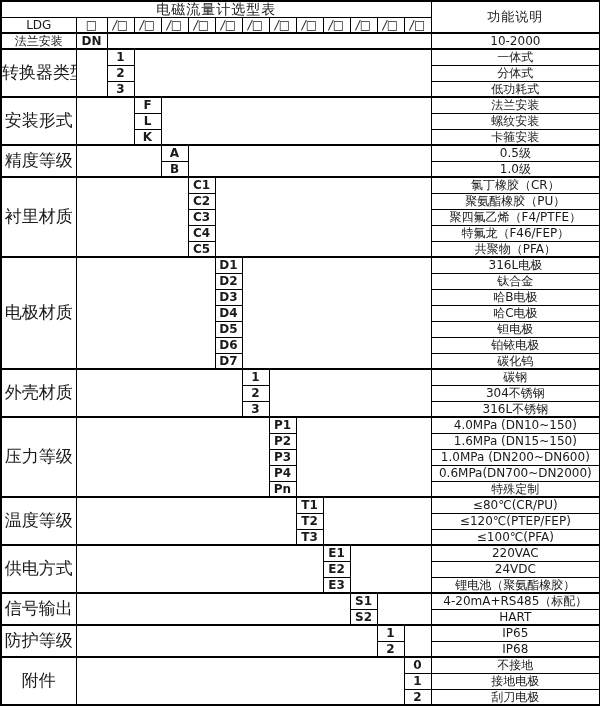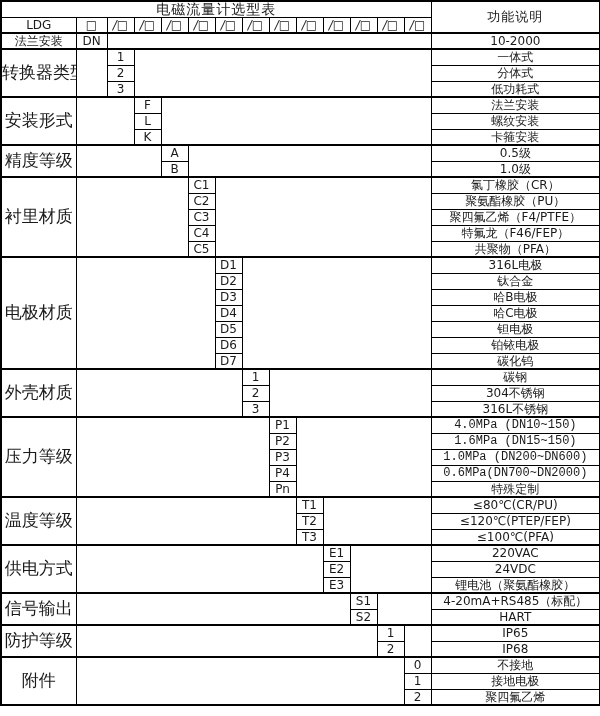--- a/index.html
+++ b/index.html
@@ -25,22 +25,22 @@
     overflow: hidden;
     height: 16px;
     line-height: 1.05;
   }
   tr.gsep td { border-top: 2px solid #000; }
   td.title-cell { font-size: 14px; letter-spacing: 1px; }
   td.fn-header  { font-size: 13px; letter-spacing: 1px; }
   td.cat        { font-size: 17px; margin-left: 32px; }
   td.box        { font-style: italic; font-size: 12px; }
   td.left       { text-align: left; padding-left: 7px; margin-left: 44px; }
-  td.tight-left { text-align: left; padding-left: 2px; font-family: Liberation Mono, monospace; }
-  td.code       { font-size: 12px; }
+  td.tight-left { text-align: left; padding-left: 2px; }
+  td.code       { font-size: 12px; font-weight: bold; }
 </style>
 </head>
 <body style="--border: #000000;">
 
 <div class="page">
   <table class="sel">
     <colgroup>
       <col style="width:75px">
       <col style="width:31px">
       <col style="width:27px">
@@ -274,17 +274,17 @@
           <td colspan="12" rowspan="3"></td>
           <td class="code">0</td>
           <td>不接地</td>
         </tr>
         <tr>
           <td class="code">1</td>
           <td>接地电极</td>
         </tr>
         <tr>
           <td class="code">2</td>
-          <td>聚四氟乙烯</td>
+          <td>刮刀电极</td>
         </tr>
       </tbody>
   </table>
 </div>
 
 </body></html>

